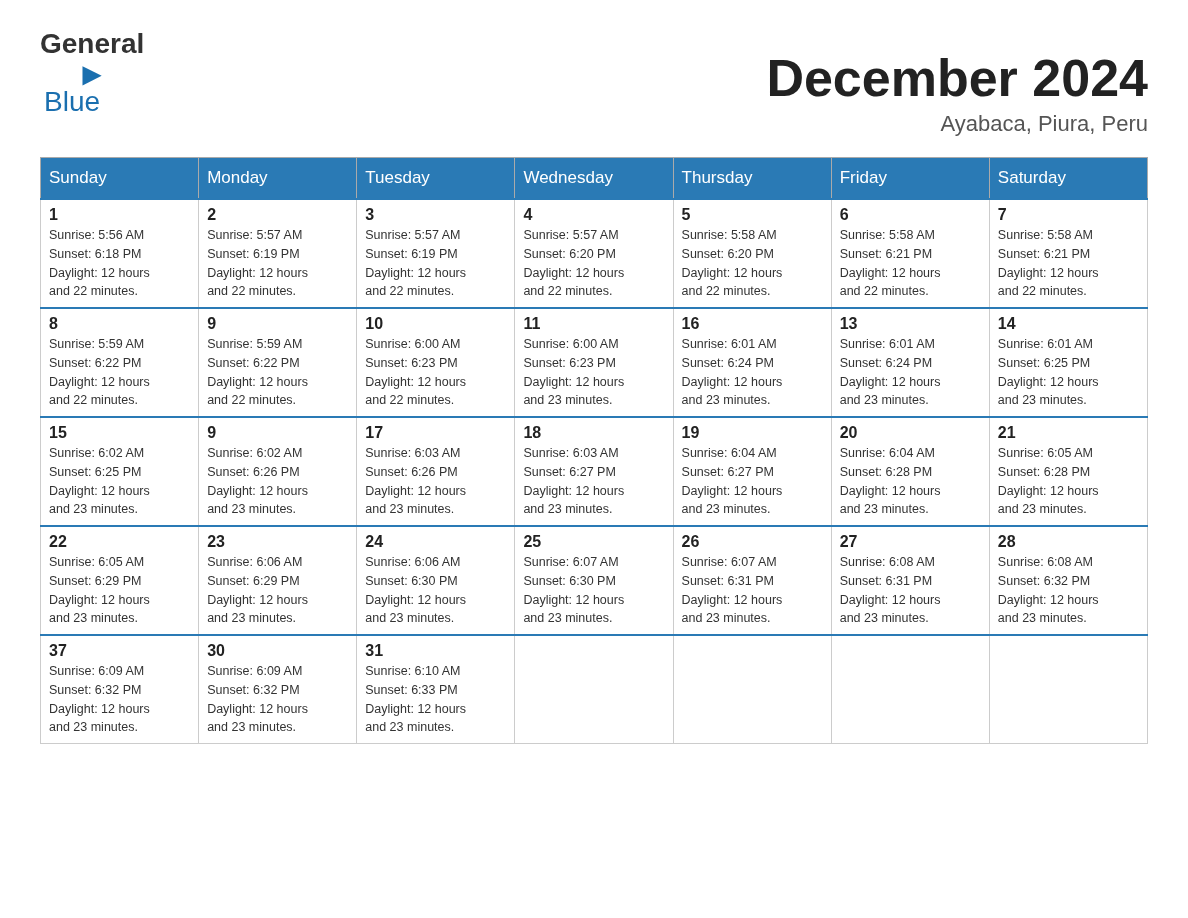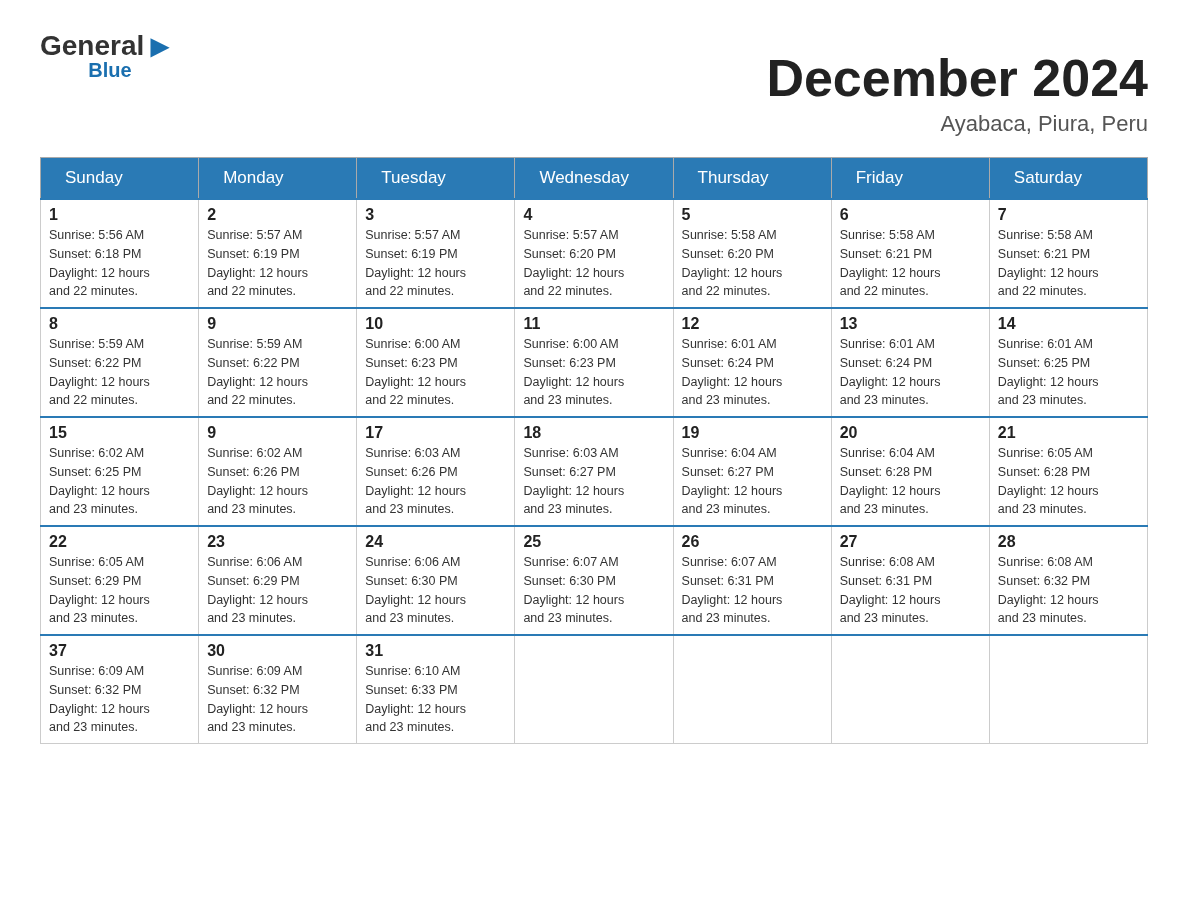--- a/index.html
+++ b/index.html
@@ -20,35 +20,35 @@
       display: flex;
       flex-direction: column;
       line-height: 1;
     }
     .logo-text {
       font-size: 28px;
       font-weight: bold;
       color: #333;
       display: flex;
       align-items: center;
+      flex-direction: column;
     }
     .logo-general {
       color: #333;
     }
     .logo-arrow {
       color: #1a6faf;
       font-size: 32px;
     }
     .logo-blue {
       color: #1a6faf;
-      font-size: 20px;
-      font-weight: bold;
+      font-size: 28px;
+      font-weight: normal;
       margin-top: -2px;
       padding-left: 4px;
-      text-align: center;
     }
     .title-block {
       text-align: right;
     }
     .page-title {
       font-size: 52px;
       font-weight: bold;
       color: #222;
       line-height: 1.1;
       margin-top: 20px;
@@ -60,21 +60,21 @@
     }
     .calendar {
       width: 100%;
       border-collapse: collapse;
       border: 1px solid #aaa;
     }
     .calendar th {
       background-color: #2a7ab5;
       color: #fff;
       text-align: left;
-      padding: 10px 24px;
+      padding: 10px 8px;
       font-size: 17px;
       font-weight: normal;
       border: 1px solid #aaa;
     }
     .calendar td {
       vertical-align: top;
       padding: 6px 8px;
       border: 1px solid #ccc;
       width: 14.28%;
       font-size: 13px;
@@ -170,21 +170,21 @@
         </td>
         <td>
           <div class="day-number">10</div>
           <div class="day-info">Sunrise: 6:00 AM<br>Sunset: 6:23 PM<br>Daylight: 12 hours<br>and 22 minutes.</div>
         </td>
         <td>
           <div class="day-number">11</div>
           <div class="day-info">Sunrise: 6:00 AM<br>Sunset: 6:23 PM<br>Daylight: 12 hours<br>and 23 minutes.</div>
         </td>
         <td>
-          <div class="day-number">12</div>
+          <div class="day-number">16</div>
           <div class="day-info">Sunrise: 6:01 AM<br>Sunset: 6:24 PM<br>Daylight: 12 hours<br>and 23 minutes.</div>
         </td>
         <td>
           <div class="day-number">13</div>
           <div class="day-info">Sunrise: 6:01 AM<br>Sunset: 6:24 PM<br>Daylight: 12 hours<br>and 23 minutes.</div>
         </td>
         <td>
           <div class="day-number">14</div>
           <div class="day-info">Sunrise: 6:01 AM<br>Sunset: 6:25 PM<br>Daylight: 12 hours<br>and 23 minutes.</div>
         </td>

